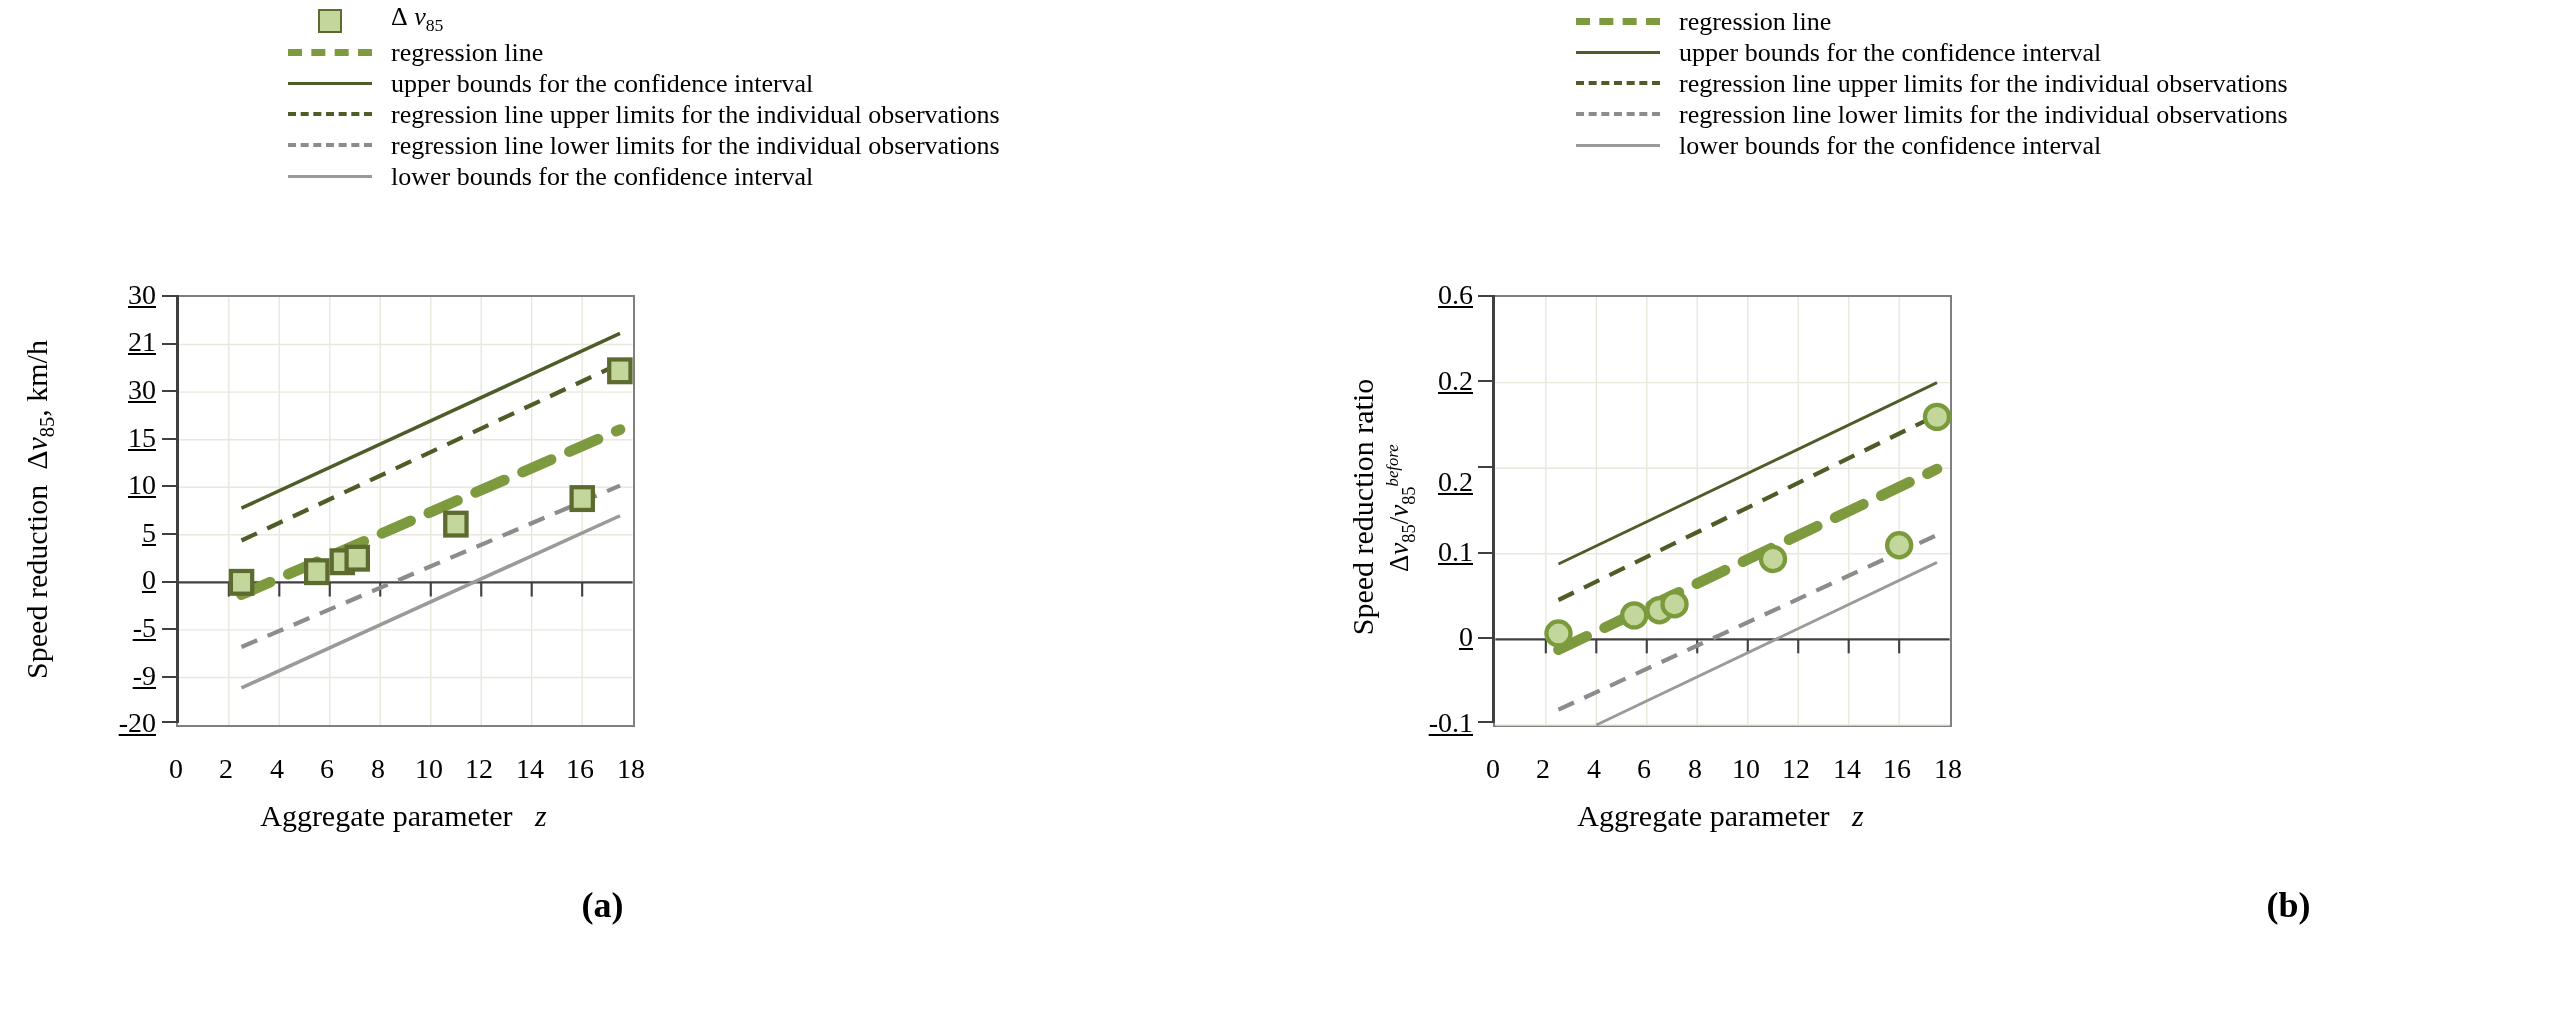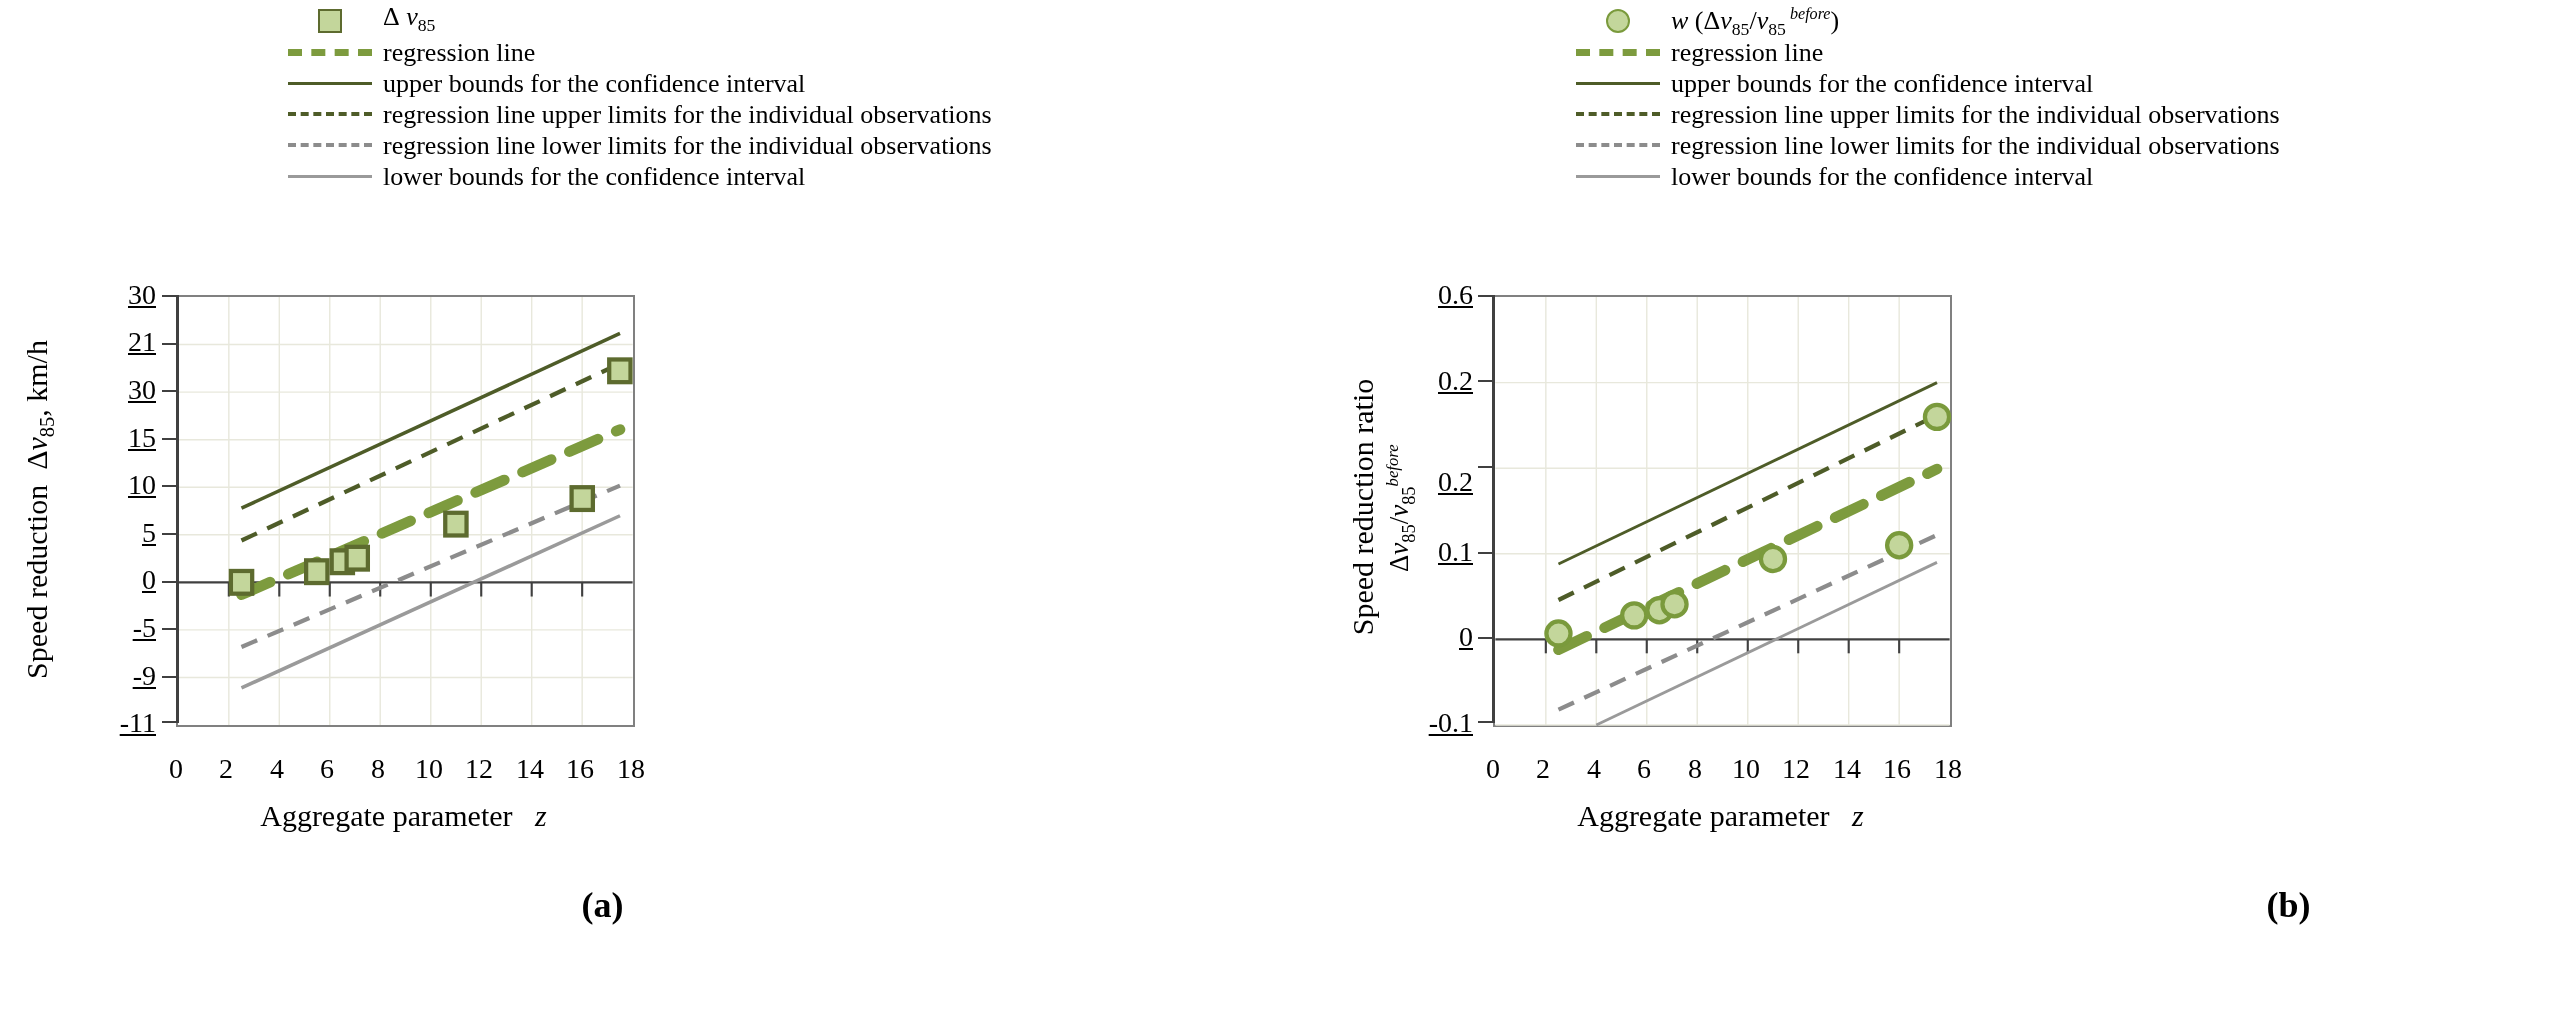--- a/index.html
+++ b/index.html
@@ -7,21 +7,21 @@
     width:2576px;height:1010px;background:#ffffff;
     font-family:"Liberation Serif", serif;
     color:#000000;overflow:hidden;position:relative;
   }
   .panel{position:absolute;top:0;height:1010px;}
   #panel-a{left:0;width:1288px;}
   #panel-b{left:1288px;width:1288px;}
 
   
   .legend{position:absolute;}
-  .legend-row{display:flex;align-items:center;height:31px;}
+  .legend-row{display:flex;align-items:center;height:31px;gap:8px;}
   .legend-key{width:107px;flex:0 0 107px;display:flex;align-items:center;justify-content:center;height:31px;}
   .legend-label{font-size:26px;line-height:31px;white-space:nowrap;color:#000;}
   .legend-label .it{font-style:italic;}
   .sub{font-size:0.68em;vertical-align:sub;font-style:normal;}
   .sup{font-size:0.62em;vertical-align:super;font-style:italic;}
 
   
   .key-square{width:24px;height:24px;background:#c3d69b;border:2.8px solid #5d6b2f;box-sizing:border-box;}
   .key-circle{width:24px;height:24px;border-radius:50%;background:#c3d69b;border:2.8px solid #7a9a3c;box-sizing:border-box;}
   .key-line{width:84px;height:0;}
@@ -99,21 +99,21 @@
   <div style="position:absolute;left:71px;top:0;width:85px;height:1010px;">
     <div class="ytick" style="top:295px;">30</div>
     <div class="ytick" style="top:342px;">21</div>
     <div class="ytick" style="top:390px;">30</div>
     <div class="ytick" style="top:438px;">15</div>
     <div class="ytick" style="top:485px;">10</div>
     <div class="ytick" style="top:533px;">5</div>
     <div class="ytick" style="top:580px;">0</div>
     <div class="ytick" style="top:628px;">-5</div>
     <div class="ytick" style="top:676px;">-9</div>
-    <div class="ytick" style="top:723px;">-11</div>
+    <div class="ytick" style="top:723px;">-20</div>
   </div>
 
   <div class="plot" id="plot-a" style="left:176px;top:295px;width:455px;height:428px;">
     <svg width="455" height="428" viewBox="0 0 640 603">
 
       <g stroke="#e8e8dc" stroke-width="2">
         <line x1="0" y1="67" x2="640" y2="67"></line>
         <line x1="0" y1="134" x2="640" y2="134"></line>
         <line x1="0" y1="201" x2="640" y2="201"></line>
         <line x1="0" y1="268" x2="640" y2="268"></line>
@@ -205,28 +205,20 @@
     <span>&nbsp;Δ</span><span class="it">v</span><span class="sub">85</span><span>, km/h</span>
   </div>
 
   <div class="sublabel" style="left:553px;top:884px;width:99px;">(a)</div>
 </div>
 
 <div class="panel" id="panel-b">
 
   <div class="legend" style="left:276px;top:5.7px;width:995px;">
 
-    <div class="legend-row">
-      <div class="legend-key">
-        <div class="key-circle"></div>
-      </div>
-      <div class="legend-label">
-        <span class="it">w</span><span>&nbsp;(Δ</span><span class="it">v</span><span class="sub">85</span><span>/</span><span class="it">v</span><span class="sub">85</span><span class="sup">&nbsp;before</span><span>)</span>
-      </div>
-    </div>
 
     <div class="legend-row">
       <div class="legend-key">
         <div class="key-line key-reg"></div>
       </div>
       <div class="legend-label">regression line</div>
     </div>
 
     <div class="legend-row">
       <div class="legend-key">

